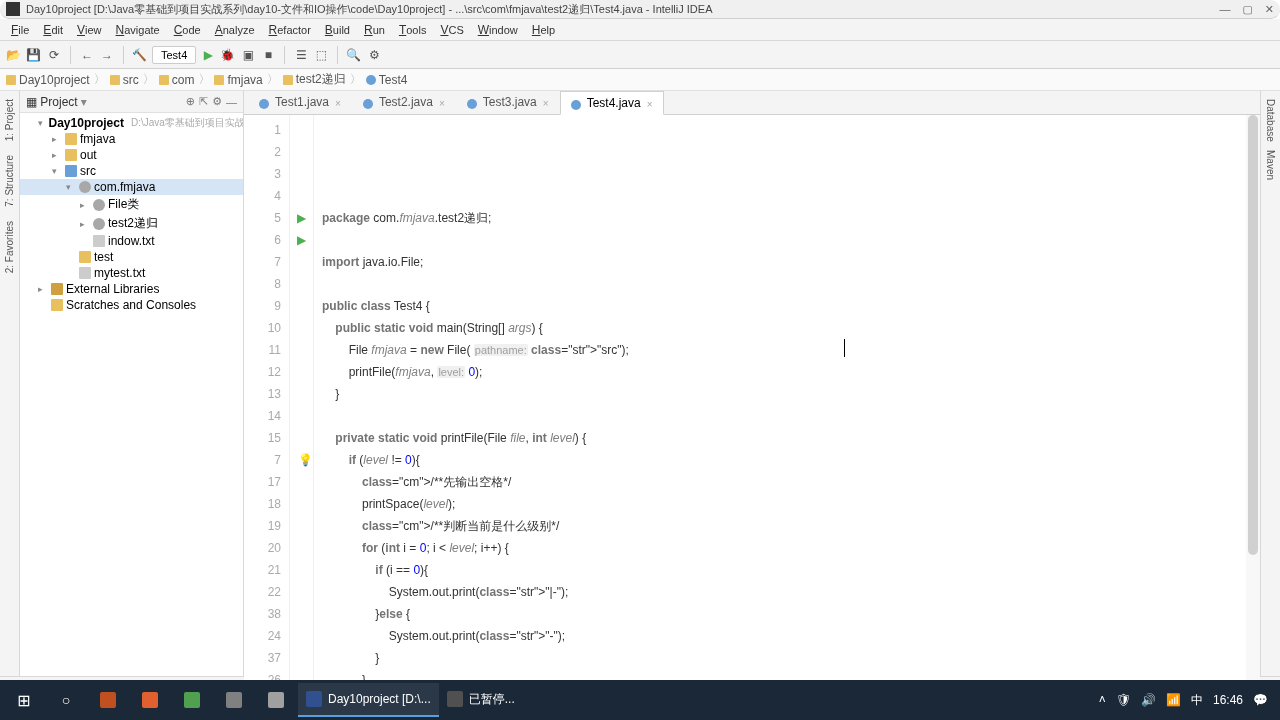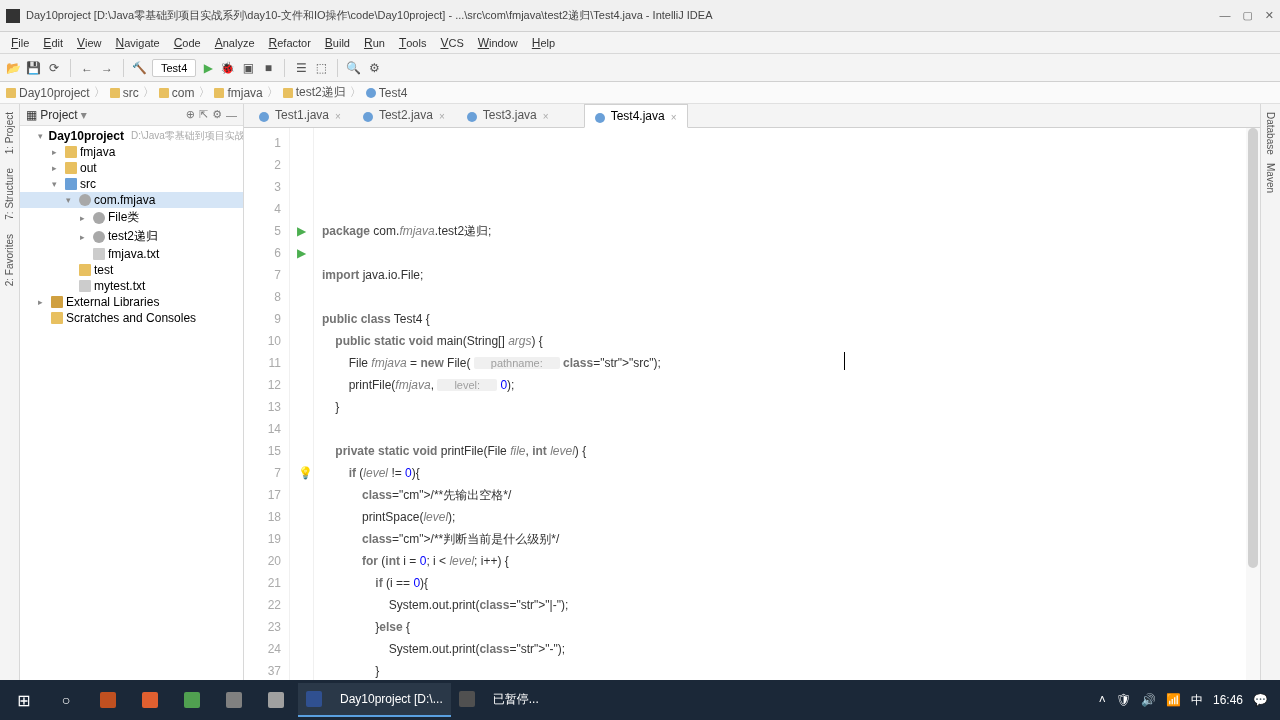--- a/index.html
+++ b/index.html
@@ -1,17 +1,17 @@
 <!DOCTYPE html>
 <html><head>
 <meta charset="utf-8">
 <style>
 * { margin: 0; padding: 0; box-sizing: border-box; font-family: "Segoe UI", Arial, sans-serif; font-size: 12px; }
 body { background: #fff; width: 1280px; height: 720px; overflow: hidden; position: relative; }
-.titlebar { height: 32px; background: #f0f0f0; display: flex; align-items: center; padding: 0 6px; border-bottom: 1px solid #d0d0d0; }
+.titlebar { height: 19px; background: #f0f0f0; display: flex; align-items: center; padding: 0 6px; border-bottom: 1px solid #d0d0d0; border-radius: 11px; }
 .titlebar .icon { width: 14px; height: 14px; background: #333; margin-right: 6px; }
 .titlebar .title { flex: 1; font-size: 11px; color: #444; }
 .titlebar .winbtns { display: flex; gap: 12px; color: #666; }
 .titlebar .winbtns span { cursor: pointer; font-size: 11px; }
 .menubar { height: 22px; background: #f4f4f4; display: flex; align-items: center; padding: 0 4px; border-bottom: 1px solid #d8d8d8; }
 .menubar span { padding: 3px 7px; font-size: 11px; color: #333; cursor: pointer; }
 .toolbar { height: 28px; background: #f4f4f4; display: flex; align-items: center; padding: 0 6px; border-bottom: 1px solid #d0d0d0; gap: 4px; }
 .toolbar .ico { width: 16px; height: 16px; display: flex; align-items: center; justify-content: center; cursor: pointer; color: #555; }
 .toolbar .sep { width: 1px; height: 18px; background: #d0d0d0; margin: 0 4px; }
 .toolbar .run-config { padding: 2px 8px; font-size: 11px; border: 1px solid #ccc; background: #fff; border-radius: 2px; }
@@ -38,44 +38,44 @@
 .tree-item .ticon.pkg { background: #a8a8a8; border-radius: 50%; }
 .tree-item .ticon.file { background: #ccc; border-radius: 1px; }
 .tree-item .ticon.lib { background: #d0a040; border-radius: 1px; }
 .tree-item.selected { background: #d5e5f6; }
 .tree-item.bold .name { font-weight: bold; }
 .tree-item .meta { color: #aaa; font-size: 10px; margin-left: 4px; } .ind-1 { padding-left: 18px; } .ind-2 { padding-left: 32px; }
 .ind-3 { padding-left: 46px; } .ind-4 { padding-left: 60px; }
 .editor-area { flex: 1; display: flex; flex-direction: column; }
 .editor-tabs { height: 24px; background: #f4f4f4; display: flex; align-items: end; padding-left: 4px; border-bottom: 1px solid #d0d0d0; }
 .editor-tab { padding: 4px 10px; font-size: 11px; color: #555; display: flex; align-items: flex-end; gap: 6px; border: 1px solid transparent; cursor: pointer; }
-.editor-tab.active { background: #fff; border: 1px solid #d0d0d0; border-bottom: 1px solid #fff; margin-bottom: -1px; color: #000; margin-left: 24px; }
+.editor-tab.active { background: #fff; border: 1px solid #d0d0d0; border-bottom: 1px solid #fff; margin-bottom: -1px; color: #000; }
 .editor-tab .file-ico { width: 10px; height: 10px; background: #6aa0d8; border-radius: 50%; display: inline-block; }
 .editor-tab .close { color: #aaa; font-size: 10px; }
 .code-area { flex: 1; display: flex; background: #fff; position: relative; font-family: "Consolas", monospace; font-size: 13px; }
 .gutter { width: 46px; background: #fff; color: #aaa; text-align: right; padding: 4px 8px 4px 4px; border-right: 1px solid #f0f0f0; line-height: 22px; position: relative; }
 .gutter-icons { width: 24px; padding: 4px 0; line-height: 22px; text-align: center; color: #4caf50; border-right: 1px solid #f0f0f0; }
 .code-lines { flex: 1; padding: 4px 8px; line-height: 22px; white-space: pre; color: #333; position: relative; }
 .code-lines .cursor-caret { position: absolute; width: 1px; height: 18px; background: #000; }
 .kw { color: #737373; font-weight: bold; }
 .cls { color: #333; }
 .param { color: #808080; font-style: italic; }
 .num { color: #0000ff; }
-.hint { color: #a0a0a0; background: #f0f0f0; font-style: normal; padding: 0 17px; border-radius: 2px; font-size: 11px; }
+.hint { color: #a0a0a0; background: #f0f0f0; font-style: normal; padding: 0 1px; border-radius: 2px; font-size: 11px; }
 .scrollbar-track { width: 14px; background: #f8f8f8; position: relative; }
 .scrollbar-thumb { position: absolute; top: 0; width: 10px; left: 2px; height: 440px; background: #d0d0d0; border-radius: 5px; }
 .bottom-tabs { height: 22px; background: #f4f4f4; border-top: 1px solid #d8d8d8; display: flex; align-items: center; padding: 0 6px; gap: 8px; font-size: 11px; color: #555; }
 .bottom-tabs .btab { display: flex; align-items: center; gap: 3px; cursor: pointer; padding: 2px 6px; }
 .bottom-tabs .right { margin-left: auto; display: flex; align-items: center; gap: 4px; }
 .statusbar { height: 22px; background: #f4f4f4; border-top: 1px solid #d8d8d8; display: flex; align-items: center; padding: 0 8px; font-size: 11px; color: #555; }
 .statusbar .status-msg { flex: 1; }
 .statusbar .status-r { display: flex; gap: 12px; }
 .taskbar { height: 40px; background: #1b2838; display: flex; align-items: center; padding: 0 4px; gap: 2px; position: absolute; bottom: 0; width: 100%; }
 .taskbar .tb-item { width: 40px; height: 34px; display: flex; align-items: center; justify-content: center; color: #fff; font-size: 14px; }
-.taskbar .tb-app { height: 34px; display: flex; align-items: center; gap: 18px; padding: 0 8px; color: #fff; font-size: 11px; border-bottom: 2px solid transparent; }
+.taskbar .tb-app { height: 34px; display: flex; align-items: center; gap: 6px; padding: 0 8px; color: #fff; font-size: 11px; border-bottom: 2px solid transparent; }
 .taskbar .tb-app.active { background: #2a3848; border-bottom: 2px solid #5aa0e0; }
 .taskbar .tb-tray { margin-left: auto; display: flex; align-items: center; gap: 10px; color: #fff; font-size: 11px; padding-right: 8px; }
 .tb-ico { width: 16px; height: 16px; display: inline-block; border-radius: 2px; }
 .bulb { color: #e0b000; position: absolute; font-size: 12px; }
 </style>
 </head>
 <body>
 
 <div class="titlebar">
   <div class="icon"></div>
@@ -210,21 +210,21 @@
             <span class="name">File类</span>
           </div>
           <div class="tree-item ind-4">
             <span class="arrow">▸</span>
             <span class="ticon pkg"></span>
             <span class="name">test2递归</span>
           </div>
           <div class="tree-item ind-4">
             <span class="arrow"></span>
             <span class="ticon file"></span>
-            <span class="name">fmjava.txt</span>
+            <span class="name">indow.txt</span>
           </div>
           <div class="tree-item ind-3">
             <span class="arrow"></span>
             <span class="ticon folder"></span>
             <span class="name">test</span>
           </div>
           <div class="tree-item ind-3">
             <span class="arrow"></span>
             <span class="ticon file"></span>
             <span class="name">mytest.txt</span>
@@ -283,21 +283,21 @@
           <div>13</div>
           <div>14</div>
           <div>15</div>
           <div>7</div>
           <div>17</div>
           <div>18</div>
           <div>19</div>
           <div>20</div>
           <div>21</div>
           <div>22</div>
-          <div>23</div>
+          <div>38</div>
           <div>24</div>
           <div>37</div>
           <div>26</div>
         </div>
       <div class="gutter-icons" id="guttericons">
           <div>&nbsp;</div>
           <div>&nbsp;</div>
           <div>&nbsp;</div>
           <div>&nbsp;</div>
           <div><span>▶</span></div>

